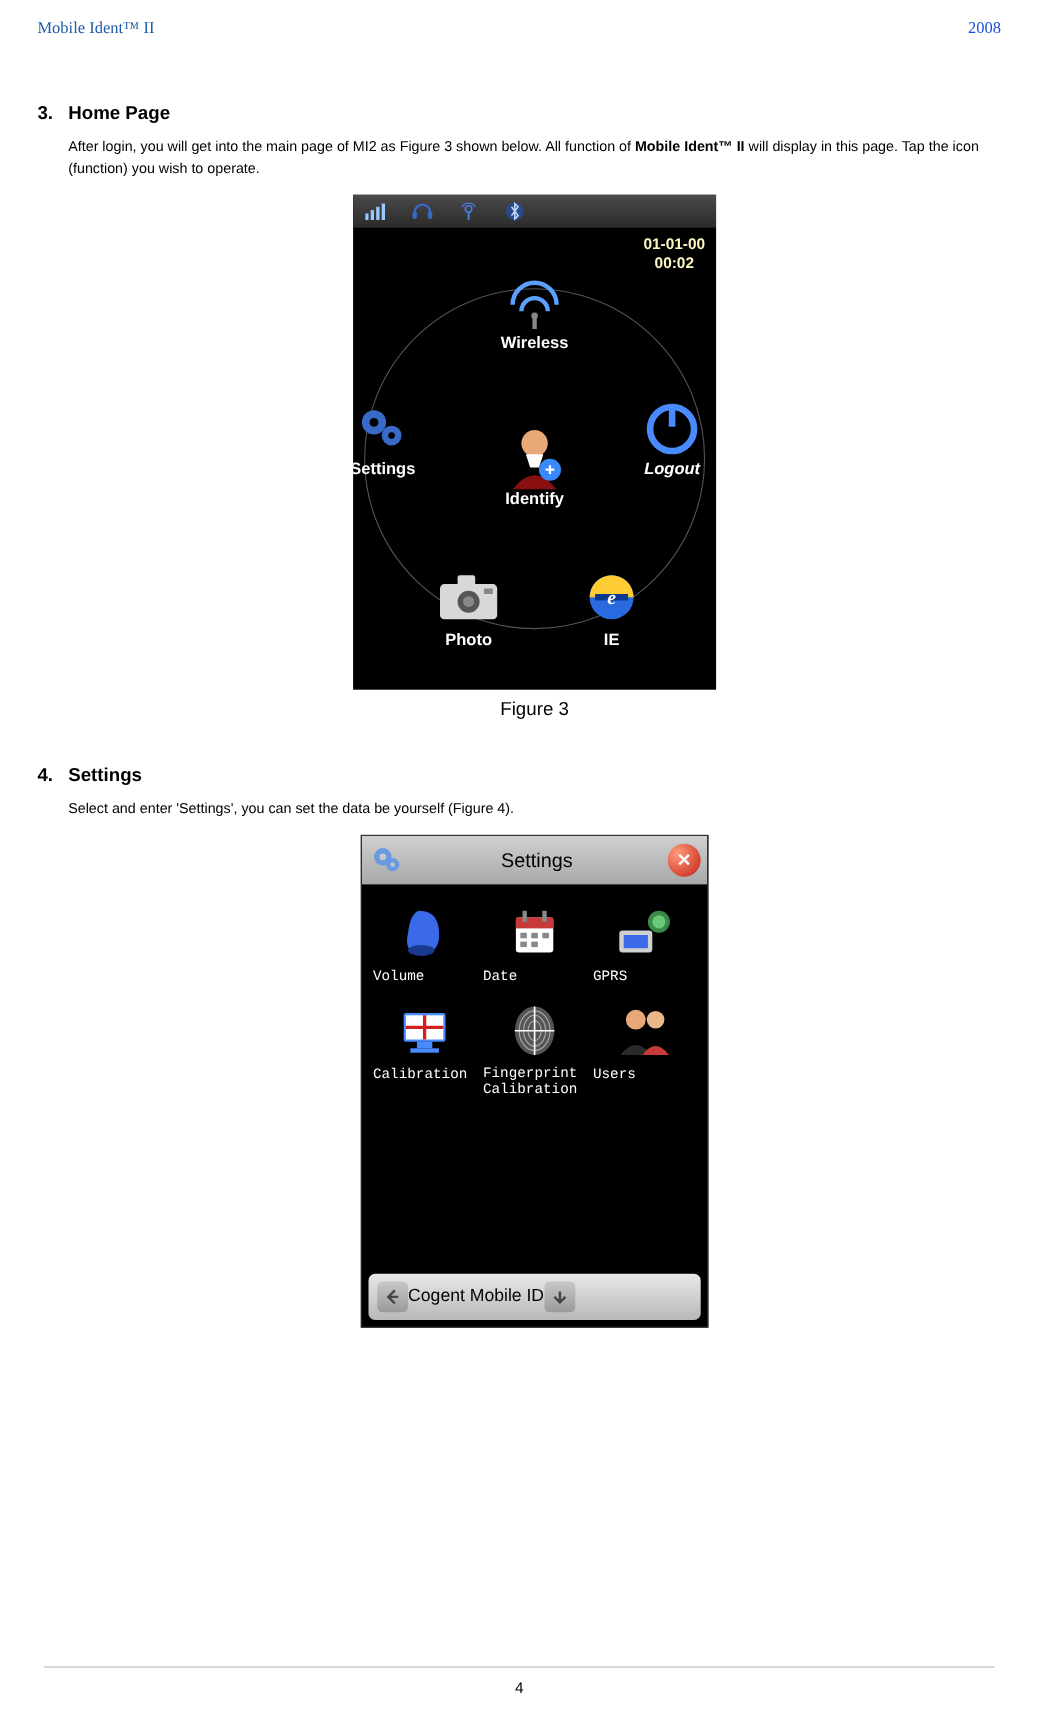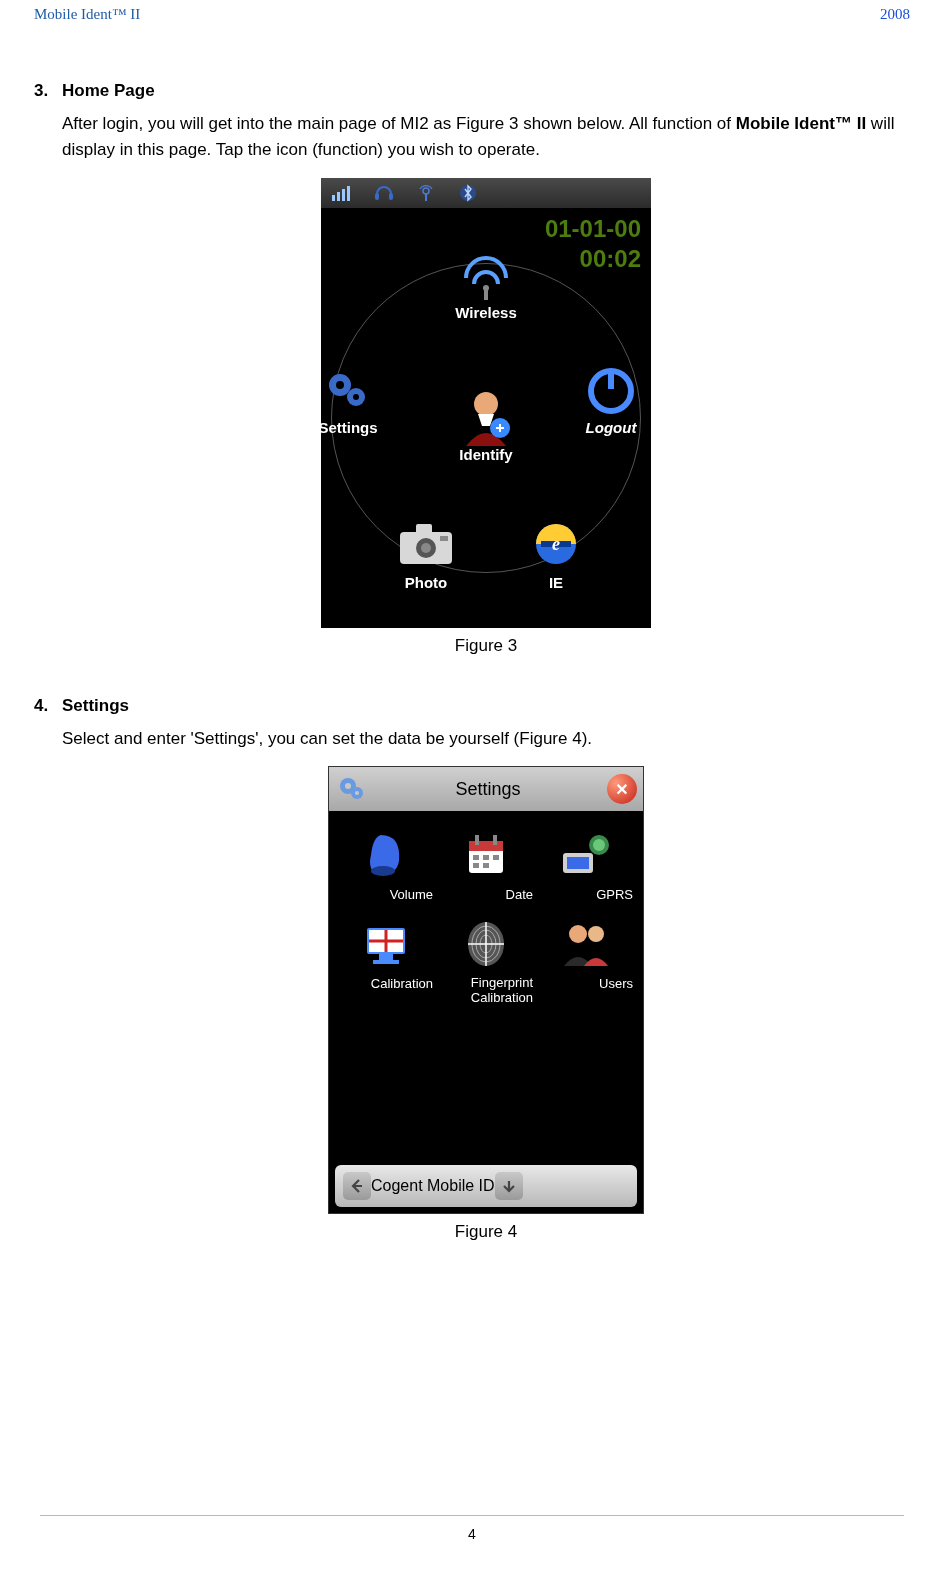--- a/index.html
+++ b/index.html
@@ -1,54 +1,54 @@
 <!DOCTYPE html>
 <html><head>
 <meta charset="utf-8">
 <style>
   * { box-sizing: border-box; margin: 0; padding: 0; }
   html, body { width: 944px; min-height: 1570px; background: #fff; font-family: "Verdana", "Geneva", sans-serif; color: #000; }
-  .page { width: 944px; min-height: 1570px; position: relative; padding: 0 34px; }
+  .page { width: 944px; min-height: 1570px; position: relative; padding: 12px 34px; }
   .header { display: flex; justify-content: space-between; padding-top: 6px; font-family: "Palatino Linotype", "Book Antiqua", serif; font-size: 15px; }
   .header-left { color: #1f5ca8; }
   .header-right { color: #1d4ed8; }
 
   .content { padding-top: 58px; }
   .section { margin-bottom: 40px; }
   .num-title { display: flex; font-weight: bold; font-size: 17px; margin-bottom: 10px; }
   .num-title .num { width: 28px; flex: 0 0 28px; text-align: left; margin-left: -28px; }
-  .body-text { font-size: 17px; line-height: 1.55; margin-left: 0; }
+  .body-text { font-size: 13px; line-height: 1.55; margin-left: 0; }
   .body-text .bold { font-weight: bold; }
   .figure-wrap { text-align: center; margin-top: 14px; }
   .figure-caption { font-size: 17px; margin-top: 8px; text-align: center; }
 
   
   .device1 { width: 330px; height: 450px; margin: 0 auto; background: #000; position: relative; overflow: hidden; }
   .d1-topbar { height: 30px; background: linear-gradient(#4a4a4a,#2b2b2b); display: flex; align-items: center; gap: 20px; padding-left: 10px; }
   .ticon { width: 22px; height: 20px; display:inline-flex; align-items:center; justify-content:center; color:#9ac8ff; font-size:16px; }
-  .d1-datetime { position:absolute; top:36px; right:10px; text-align:right; color:#4d7c0f; font-weight:bold; font-family: Arial, sans-serif; font-size:24px; line-height:1.25; }
+  .d1-datetime { position:absolute; top:36px; right:10px; color:#fef9c3; font-weight:bold; font-family: Arial, sans-serif; font-size:14px; line-height:1.25; }
   .d1-ring { position:absolute; left:50%; top:240px; width:310px; height:310px; transform:translate(-50%,-50%); border:1px solid #555; border-radius:50%; }
   .mitem { position:absolute; color:#fff; font-family: Arial, sans-serif; font-size:15px; font-weight:bold; text-align:center; width:90px; }
   .mitem .micon { width:64px; height:52px; margin:0 auto 4px; display:flex; align-items:center; justify-content:center; }
   .mitem .mlabel { white-space:nowrap; }
   .m-wireless { left:50%; top:70px; transform:translateX(-50%); }
   .m-settings { left:-18px; top:185px; }
   .m-logout { right:-5px; top:185px;font-style:italic; }
   .m-identify { left:50%; top:212px; transform:translateX(-50%); }
   .m-photo { left:60px; top:340px; }
   .m-ie { right:50px; top:340px; }
 
   
   .device2 { width: 316px; height: 448px; margin: 0 auto; background: #000; position: relative; overflow: hidden; border:1px solid #333;}
   .d2-titlebar { height:44px; background: linear-gradient(#d0d0d0,#a8a8a8); display:flex; align-items:center; padding:0 6px; gap:6px; }
   .d2-titlebar .gearwrap { width:34px; height:30px; display:flex; align-items:center; justify-content:center;}
   .d2-titlebar .tlabel { color:#000; font-family: Arial, sans-serif; font-size:18px; flex:1; }
   .d2-titlebar .close { width:30px; height:30px; border-radius:15px; background: radial-gradient(circle at 30% 30%, #ff9a7a, #c42016); display:flex; align-items:center; justify-content:center; color:#fff; font-weight:bold; }
   .d2-grid { display:grid; grid-template-columns: repeat(3,1fr); gap:16px 6px; padding:18px 10px 0; }
-  .gitem { text-align:right; color:#fff; font-family: Liberation Sans, sans-serif; font-size:13px; }
+  .gitem { text-align:left; color:#fff; font-family: Liberation Mono, monospace; font-size:13px; }
   .gitem .gicon { width:62px; height:52px; margin:0 auto 6px; display:flex; align-items:center; justify-content:center; }
   .d2-bottombar { position:absolute; bottom:6px; left:6px; right:6px; height:42px; background:linear-gradient(#e8e8e8,#b8b8b8); border-radius:6px; display:flex; align-items:center; justify-content:flex-start; padding:0 8px; }
   .d2-bottombar .arrow { width:28px; height:28px; background:linear-gradient(#c8c8c8,#9a9a9a); border-radius:5px; display:flex; align-items:center; justify-content:center; color:#333; font-size:16px; }
   .d2-bottombar .btxt { color:#000; font-family: Arial, sans-serif; font-size:16px; }
 
   .page-footer { position:absolute; bottom:28px; left:0; right:0; text-align:center; font-size:14px; border-top:1px solid #b9b9b9; padding-top:10px; margin:0 40px;}
 </style>
 </head>
 <body>
 
@@ -291,21 +291,20 @@
                 </svg>
             </div>
             <div class="btxt">Cogent Mobile ID</div>
             <div class="arrow">
               <svg width="16" height="16" viewBox="0 0 16 16">
                   <path d="M8 3 V12 M3 8 L8 13 L13 8" fill="none" stroke="#444" stroke-width="2.2"></path>
                 </svg>
             </div>
           </div>
         </div>
-        <div class="figure-caption">Figure 4</div>
       </div>
     </div>
 
   </div>
 
   <div class="page-footer">
     <span>4</span>
   </div>
 </div>
 

